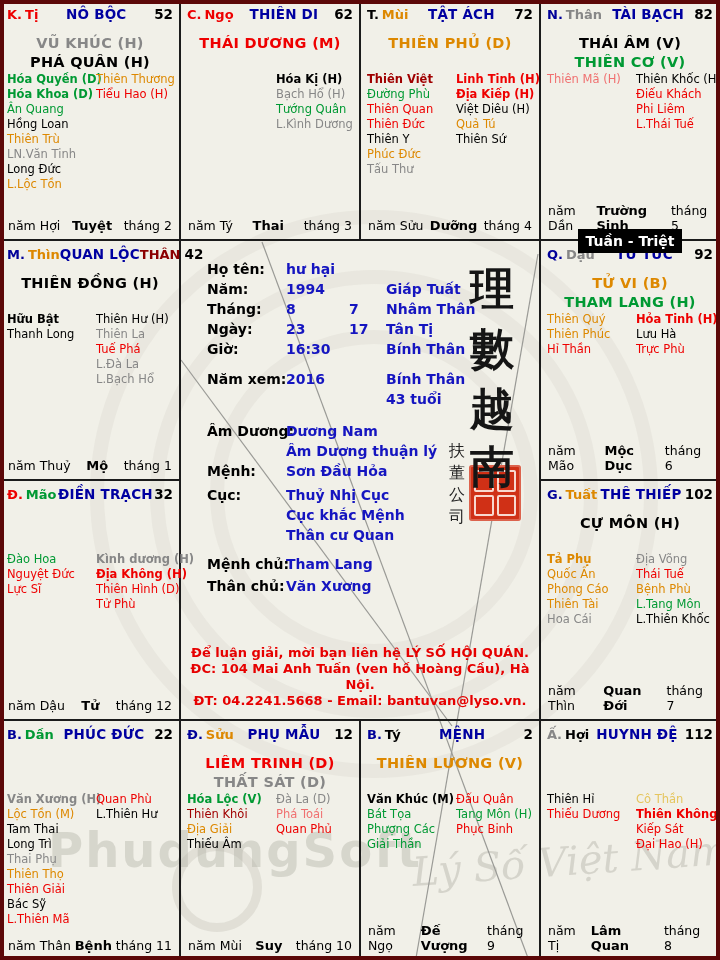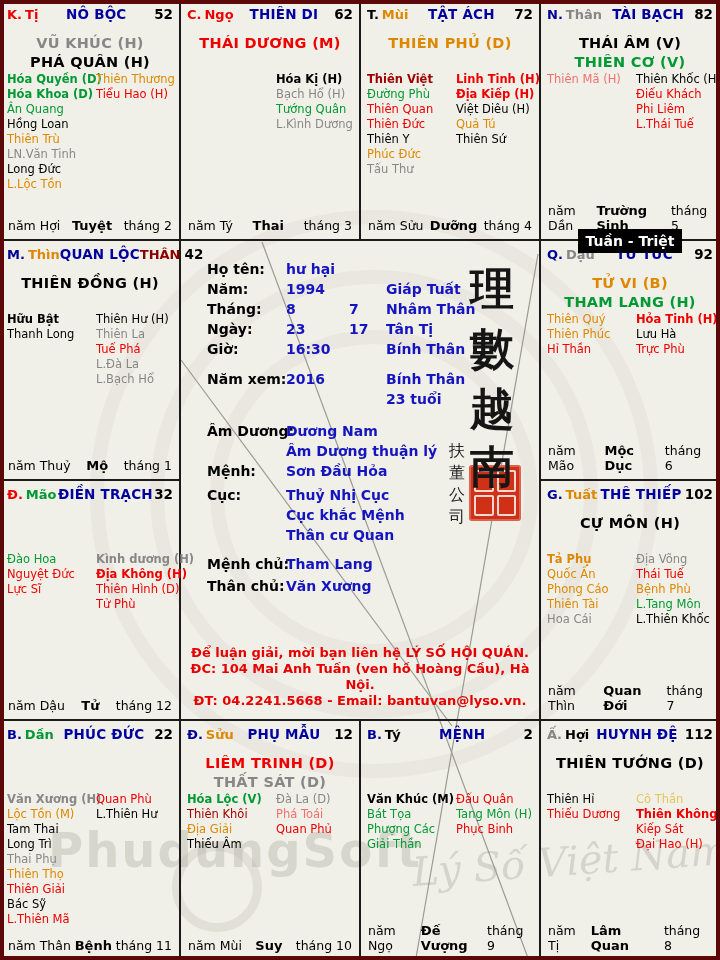--- a/index.html
+++ b/index.html
@@ -98,21 +98,21 @@
           <span class="clabel">Giờ:</span>
           <span class="cv cv1">16:30</span>
           <span class="cv cv3">Bính Thân</span>
         </div>
         <div class="crow" style="top: 130px;">
           <span class="clabel">Năm xem:</span>
           <span class="cv cv1">2016</span>
           <span class="cv cv3">Bính Thân</span>
         </div>
         <div class="crow" style="top: 150px;">
-          <span class="cv cv3">23 tuổi</span>
+          <span class="cv cv3">43 tuổi</span>
         </div>
         <div class="crow" style="top: 182px;">
           <span class="clabel">Âm Dương:</span>
           <span class="cv cv1">Dương Nam</span>
         </div>
         <div class="crow" style="top: 202px;">
           <span class="cv cv1">Âm Dương thuận lý</span>
         </div>
         <div class="crow" style="top: 222px;">
           <span class="clabel">Mệnh:</span>
@@ -462,20 +462,23 @@
         <span class="month">tháng 10</span>
       </div>
     </div>
     <div class="cell" style="left: 360px; top: 720px;">
       <div class="hdr">
         <span class="stem" style="color: rgb(0, 0, 153);">B.</span>
         <span class="branch" style="color: rgb(0, 0, 0);">Tý</span>
         <span class="pal">MỆNH</span>
         <span class="num">2</span>
       </div>
+      <div class="mains">
+        <span class="mline" style="color: rgb(221, 136, 0);">THIÊN LƯƠNG (V)</span>
+      </div>
       <div class="cols">
         <div class="col-l">
           <span class="star" style="color: rgb(0, 0, 0); font-weight: bold;">Văn Khúc (M)</span>
           <span class="star" style="color: rgb(0, 153, 51);">Bát Tọa</span>
           <span class="star" style="color: rgb(0, 153, 51);">Phượng Các</span>
           <span class="star" style="color: rgb(0, 153, 51);">Giải Thần</span>
         </div>
         <div class="col-r">
           <span class="star" style="color: rgb(238, 0, 0);">Đấu Quân</span>
           <span class="star" style="color: rgb(0, 153, 51);">Tang Môn (H)</span>
@@ -488,23 +491,20 @@
         <span class="month">tháng 9</span>
       </div>
     </div>
     <div class="cell" style="left: 540px; top: 720px;">
       <div class="hdr">
         <span class="stem" style="color: rgb(135, 135, 135);">Ấ.</span>
         <span class="branch" style="color: rgb(0, 0, 0);">Hợi</span>
         <span class="pal">HUYNH ĐỆ</span>
         <span class="num">112</span>
       </div>
-      <div class="mains">
-        <span class="mline" style="color: rgb(0, 0, 0);">THIÊN TƯỚNG (D)</span>
-      </div>
       <div class="cols">
         <div class="col-l">
           <span class="star" style="color: rgb(0, 0, 0);">Thiên Hỉ</span>
           <span class="star" style="color: rgb(238, 0, 0);">Thiếu Dương</span>
         </div>
         <div class="col-r">
           <span class="star" style="color: rgb(229, 197, 94);">Cô Thần</span>
           <span class="star" style="color: rgb(238, 0, 0); font-weight: bold;">Thiên Không</span>
           <span class="star" style="color: rgb(238, 0, 0);">Kiếp Sát</span>
           <span class="star" style="color: rgb(238, 0, 0);">Đại Hao (H)</span>

